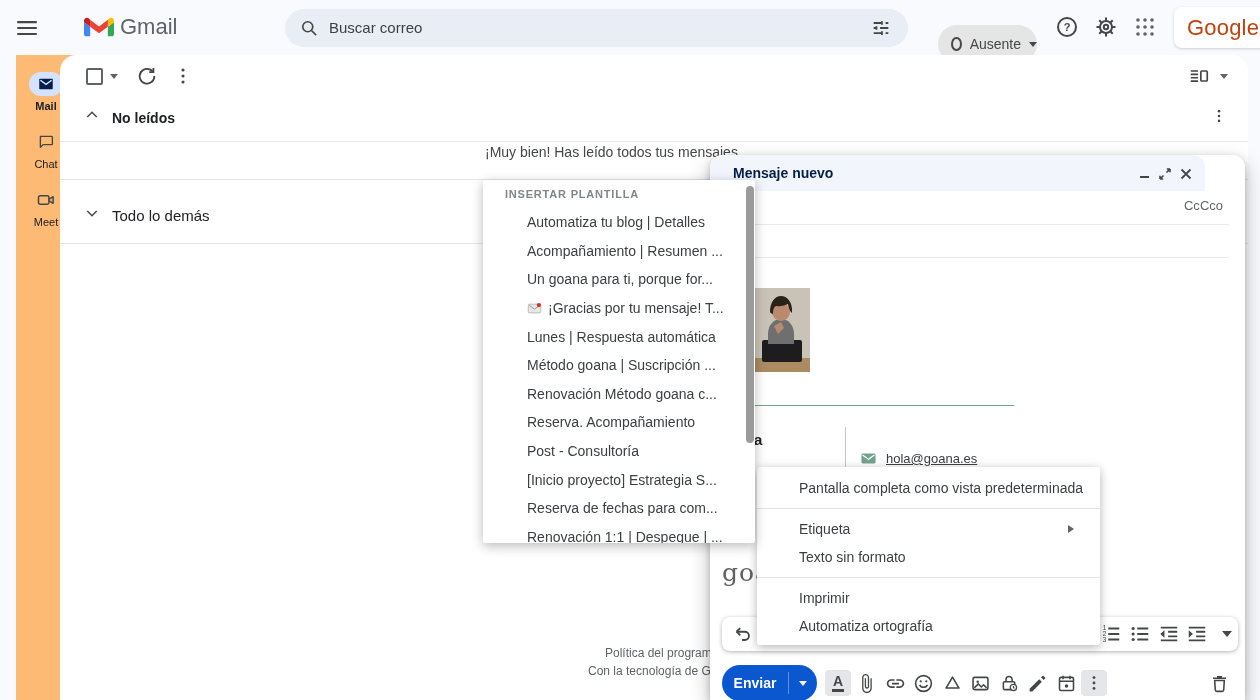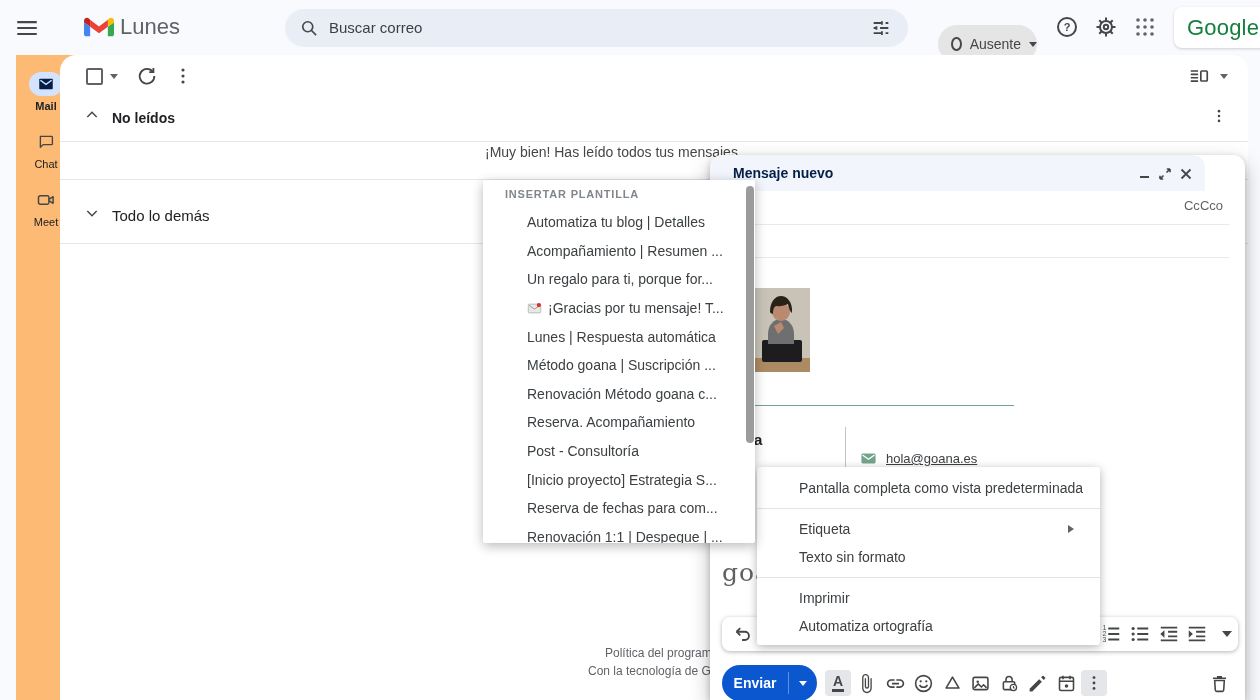--- a/index.html
+++ b/index.html
@@ -17,21 +17,21 @@
   .search-icon { position:absolute; left:14px; top:9px; }
   .search-text { position:absolute; left:44px; top:10px; font-size:15px; color:#3c4043; }
   .tune-icon { position:absolute; right:16px; top:8px; cursor:pointer; }
   .status-chip { position:absolute; left:938px; top:25px; width:99px; height:38px; background:#e5e5e5; border-radius:19px; display:flex; align-items:center; padding-left:13px; cursor:pointer; }
   .status-circle { width:14px; height:14px; border:2px solid #444746; border-radius:50%; }
   .status-label { font-size:14px; color:#444746; margin-left:8px; }
   .chip-caret { width:0; height:0; border-left:4px solid transparent; border-right:4px solid transparent; border-top:5px solid #444746; margin-left:8px; }
   .tb-icon { position:absolute; top:15px; width:24px; height:24px; cursor:pointer; }
   .help-pos { left:1055px; } .gear-pos { left:1094px; } .apps-pos { left:1133px; }
   .google-box { position:absolute; left:1174px; top:7px; width:92px; height:41px; background:#ffffff; border-radius:8px 0 0 8px; box-shadow:0 1px 3px rgba(0,0,0,.18); display:flex; align-items:center; padding-left:13px; }
-  .google-word { font-size:22px; color:#15803d; letter-spacing:.2px; }
+  .google-word { font-size:22px; color:#c2410c; letter-spacing:.2px; }
 
   
   .navrail { position:absolute; left:16px; top:55px; width:60px; height:645px; background:#fdba74; }
   .rail-item { position:absolute; left:0; width:60px; text-align:center; cursor:pointer; }
   .rail-pill { margin:0 auto; width:34px; height:24px; border-radius:12px; display:flex; align-items:center; justify-content:center; }
   .rail-pill.active { background:#d3e3fd; }
   .rail-label { font-size:11px; color:#202124; margin-top:4px; }
 
   
   .main-card { position:absolute; left:60px; top:55px; width:1188px; height:645px; background:#ffffff; border-radius:16px 16px 0 0; }
@@ -101,21 +101,21 @@
     </div>
     <div class="gmail-logo">
       <svg viewBox="0 0 24 18" width="30" height="24">
         <path fill="#4285F4" d="M1.64 16.36h3.27V8.73L0 5.18v9.55c0 .9.73 1.63 1.64 1.63z"></path>
         <path fill="#34A853" d="M19.09 16.36h3.27c.9 0 1.64-.73 1.64-1.63V5.18l-4.91 3.55z"></path>
         <path fill="#FBBC04" d="M19.09 3.27v5.46L24 5.18v-1.1c0-2.02-2.31-3.17-3.93-1.96z"></path>
         <path fill="#EA4335" d="M4.91 8.73V3.27L12 8.59l7.09-5.32v5.46L12 14.05z"></path>
         <path fill="#C5221F" d="M0 4.09v1.09l4.91 3.55V3.27L3.93 2.13C2.31.91 0 2.07 0 4.09z"></path>
       </svg>
     </div>
-    <div class="gmail-word">Lunes</div>
+    <div class="gmail-word">Gmail</div>
 
     <div class="searchbar">
       <div class="search-icon">
         <svg viewBox="0 0 24 24" width="20" height="20">
             <circle cx="10.5" cy="10.5" r="6" stroke="#444746" stroke-width="2" fill="none"></circle>
             <path d="M15 15l5.5 5.5" stroke="#444746" stroke-width="2"></path>
           </svg>
       </div>
       <div class="search-text">Buscar correo</div>
       <div class="tune-icon">
@@ -457,21 +457,21 @@
   <div class="tpl-menu">
     <div class="tpl-header">INSERTAR PLANTILLA</div>
     <div class="tpl-list">
       <div class="tpl-item">
           <span>Automatiza tu blog | Detalles</span>
         </div>
       <div class="tpl-item">
           <span>Acompañamiento | Resumen ...</span>
         </div>
       <div class="tpl-item">
-          <span>Un regalo para ti, porque for...</span>
+          <span>Un goana para ti, porque for...</span>
         </div>
       <div class="tpl-item">
         <span class="tpl-env">
           <svg viewBox="0 0 24 24" width="15" height="15">
               <rect x="2" y="5" width="20" height="14" rx="2" fill="#e8e8e8" stroke="#9a9a9a"></rect>
               <path d="M3.5 7l8.5 6 8.5-6" stroke="#9a9a9a" stroke-width="1.6" fill="none"></path>
               <circle cx="19" cy="6.5" r="3.4" fill="#d93025"></circle>
             </svg>
         </span>
         <span>¡Gracias por tu mensaje! T...</span>

